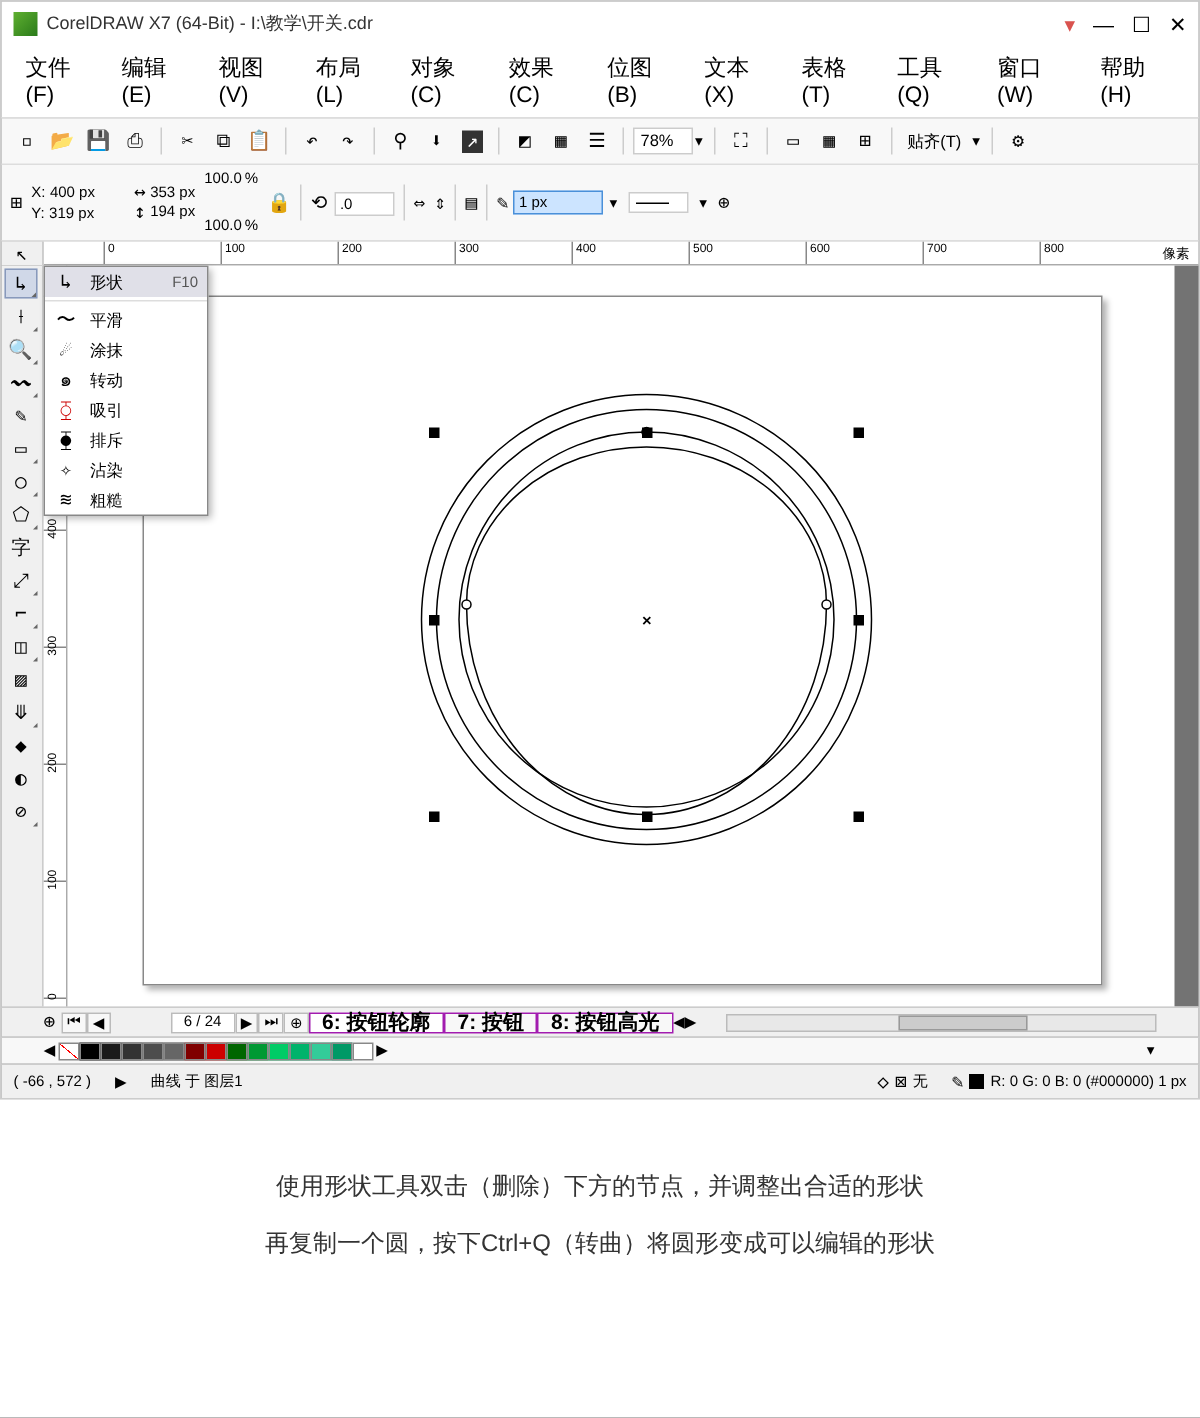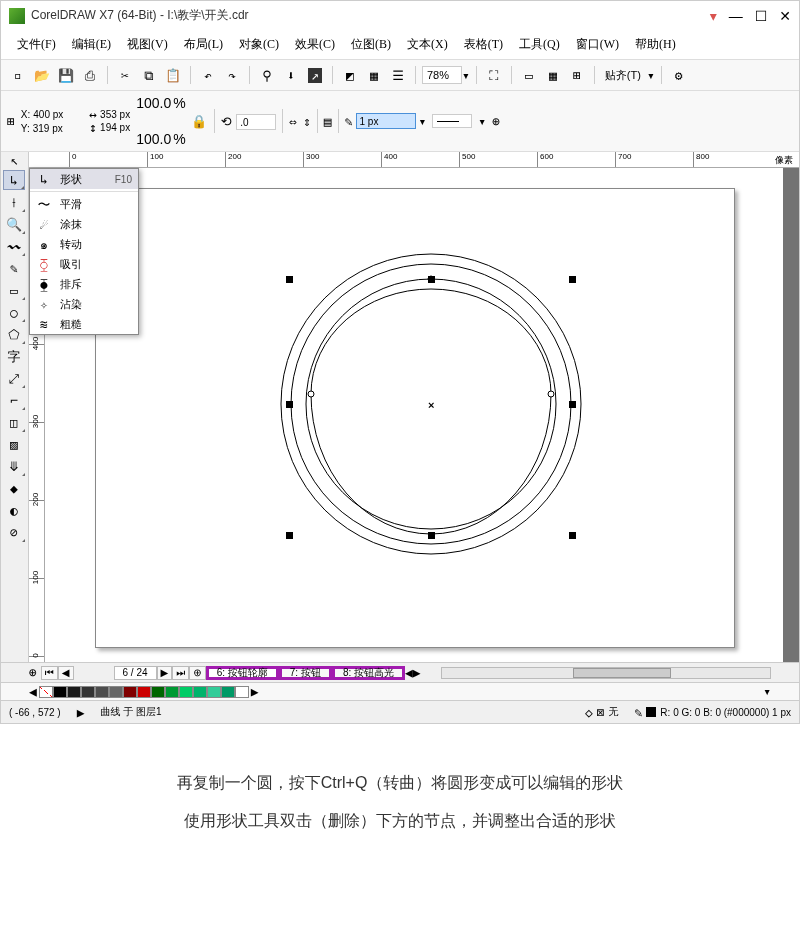--- a/index.html
+++ b/index.html
@@ -4,34 +4,34 @@
 <style>
 * { margin: 0; padding: 0; box-sizing: border-box; font-family: "Microsoft YaHei", Arial, sans-serif; }
 body { background: #fff; width: 800px; }
 .app { background: #737373; border: 1px solid #ccc; }
 .titlebar { display: flex; align-items: center; padding: 6px 8px; background: #fff; }
 .titlebar .logo { width: 16px; height: 16px; background: linear-gradient(135deg, #5fb030, #2a7a1a); margin-right: 6px; }
 .titlebar .title { font-size: 12px; color: #333; flex: 1; }
 .titlebar .winbtns { display: flex; gap: 12px; align-items: center; }
 .titlebar .winbtns span { font-size: 14px; cursor: pointer; }
 .menubar { display: flex; padding: 2px 8px; background: #fff; border-bottom: 1px solid #ddd; }
-.menubar .mi { font-size: 12px; padding: 4px 8px; cursor: pointer; font-family: Liberation Serif, serif; }
+.menubar .mi { font-size: 15px; padding: 4px 8px; cursor: pointer; }
 .toolbar { display: flex; align-items: center; padding: 4px 6px; background: #f8f8f8; border-bottom: 1px solid #ddd; gap: 2px; }
 .toolbar .tb { width: 22px; height: 22px; display: flex; align-items: center; justify-content: center; border: 1px solid transparent; border-radius: 2px; cursor: pointer; }
 .toolbar .sep { width: 1px; height: 18px; background: #ccc; margin: 0 4px; }
 .toolbar .zoom { display: flex; align-items: center; }
 .toolbar .zoom input { width: 40px; height: 18px; font-size: 11px; border: 1px solid #ccc; padding: 0 4px; }
 .toolbar .dtext { font-size: 11px; padding: 0 4px; }
 .propbar { display: flex; align-items: center; padding: 4px 6px; background: #f8f8f8; border-bottom: 1px solid #ddd; gap: 6px; }
 .propbar .coord { display: flex; flex-direction: column; font-size: 10px; }
 .propbar .coord .row { display: flex; align-items: center; gap: 3px; }
 .propbar .coord input { width: 50px; height: 14px; font-size: 10px; border: none; background: transparent; }
 .propbar .dim { display: flex; flex-direction: column; font-size: 10px; }
 .propbar .dim .row { display: flex; align-items: center; gap: 3px; }
-.propbar .pct { display: flex; flex-direction: column; font-size: 14px; gap: 20px; }
+.propbar .pct { display: flex; flex-direction: column; font-size: 10px; gap: 20px; }
 .propbar .pct .row { display: flex; align-items: center; gap: 2px; }
 .propbar .ang input { width: 40px; height: 16px; font-size: 10px; border: 1px solid #ccc; padding: 0 3px; }
 .propbar .stroke { display: flex; align-items: center; gap: 3px; }
 .propbar .stroke input { width: 60px; height: 16px; font-size: 10px; border: 1px solid #4a90d9; background: #cce4ff; padding: 0 3px; }
 .propbar .linesel { width: 40px; height: 14px; border: 1px solid #ccc; background: #fff; position: relative; }
 .propbar .linesel::before { content: ''; position: absolute; left: 4px; right: 12px; top: 50%; height: 1px; background: #000; }
 .tabbar { display: flex; align-items: center; padding: 0 28px; background: #e8e8e8; border-bottom: 1px solid #ccc; height: 18px; }
 .tabbar .tab { font-size: 10px; padding: 2px 10px; background: #f8f8f8; border: 1px solid #ccc; border-bottom: none; border-radius: 3px 3px 0 0; }
 .tabbar .plus { font-size: 11px; padding: 0 5px; color: #888; cursor: pointer; }
 .workspace { display: flex; height: 510px; position: relative; }
@@ -54,21 +54,21 @@
 .ctr { position: absolute; font-size: 11px; font-weight: bold; }
 .flyout { position: absolute; left: 28px; top: 16px; width: 110px; background: #fff; border: 1px solid #888; box-shadow: 2px 2px 5px rgba(0,0,0,0.3); z-index: 10; }
 .flyout .fi { display: flex; align-items: center; padding: 2px 6px; font-size: 11px; cursor: pointer; gap: 8px; }
 .flyout .fi.sel { background: #e0e0e8; }
 .flyout .fi .icn { width: 16px; height: 16px; display: flex; align-items: center; justify-content: center; }
 .flyout .fi .sh { margin-left: auto; font-size: 10px; color: #555; }
 .flyout hr { border: none; border-top: 1px solid #ddd; margin: 2px 0; }
 .pager { display: flex; align-items: center; padding: 2px 28px; background: #f0f0f0; border-top: 1px solid #ccc; height: 20px; font-size: 10px; gap: 0; }
 .pager .pbtn { padding: 0 3px; cursor: pointer; border: 1px solid #bbb; background: #f8f8f8; height: 14px; display: flex; align-items: center; }
 .pager .pcnt { padding: 0 8px; border: 1px solid #bbb; background: #fff; height: 14px; display: flex; align-items: center; margin-left: 40px; }
-.pager .ptab { padding: 0 8px; font-size: 10px; background: #f8f8f8; border: 3px solid #a21caf; height: 14px; display: flex; align-items: center; }
+.pager .ptab { padding: 0 8px; font-size: 14px; background: #f8f8f8; border: 1px solid #a21caf; height: 14px; display: flex; align-items: center; font-weight: bold; }
 .pager .ptab.active { background: #fff; }
 .pager .scroll { flex: 1; height: 12px; background: #e8e8e8; border: 1px solid #bbb; margin-left: 20px; position: relative; }
 .pager .scroll .thumb { position: absolute; left: 40%; width: 30%; height: 100%; background: #ccc; border: 1px solid #999; }
 .palette { display: flex; align-items: center; padding: 2px 28px; background: #f8f8f8; border-top: 1px solid #ccc; height: 18px; gap: 0; }
 .palette .sw { width: 14px; height: 12px; border: 1px solid #888; cursor: pointer; }
 .palette .no { background: linear-gradient(to top right, #fff 48%, #f00 48%, #f00 52%, #fff 52%); }
 .statusbar { display: flex; align-items: center; padding: 4px 8px; background: #f0f0f0; border-top: 1px solid #ccc; font-size: 10px; gap: 16px; }
 .statusbar .sp { display: flex; align-items: center; gap: 4px; }
 .statusbar .right { margin-left: auto; display: flex; gap: 12px; }
 .tutorial { padding: 40px 40px 20px; text-align: center; background: #fff; }
@@ -480,15 +480,15 @@
       <div class="sp">
           <span class="ic">✎</span>
           <span style="width:10px;height:10px;background:#000;display:inline-block"></span>
           <span>R: 0 G: 0 B: 0 (#000000)  1 px</span>
         </div>
     </div>
   </div>
 </div>
 
 <div class="tutorial">
+  <p>使用形状工具双击（删除）下方的节点，并调整出合适的形状</p>
   <p>再复制一个圆，按下Ctrl+Q（转曲）将圆形变成可以编辑的形状</p>
-  <p>使用形状工具双击（删除）下方的节点，并调整出合适的形状</p>
 </div>
 
 </body></html>

